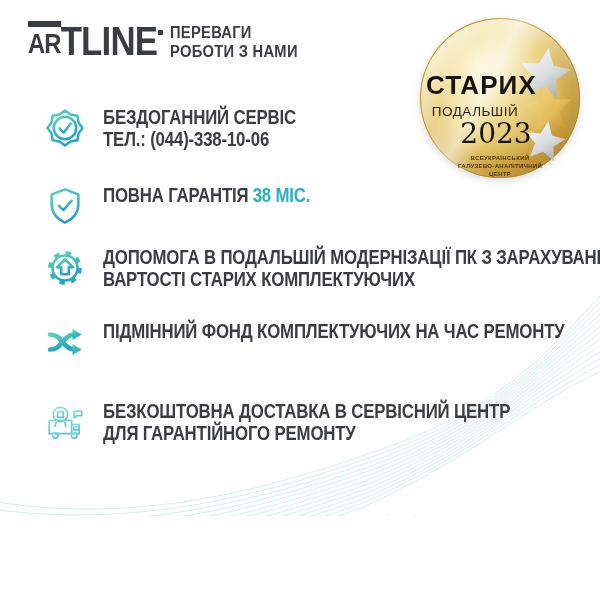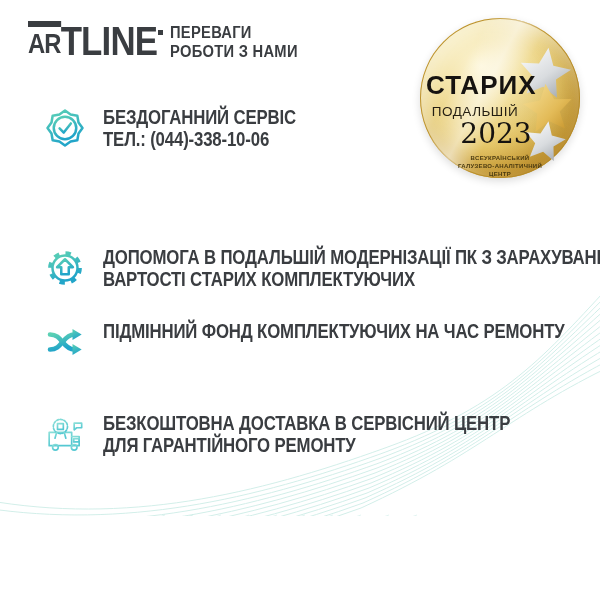--- a/index.html
+++ b/index.html
@@ -57,21 +57,21 @@
   .star3{left:102px;top:100px;width:46px;height:46px;transform:rotate(10deg);}
 
   
   .benefit{position:absolute;left:45px;display:flex;}
   .b-icon{flex:0 0 40px;width:40px;height:44px;margin-right:18px;}
   .b-text{
     color:#3a3d41;font-weight:bold;font-size:20px;line-height:22px;letter-spacing:-.2px;
     transform:scaleX(.84);transform-origin:0 50%;white-space:nowrap;
   }
   .accent{color:#27b1c3;margin-left:5px;}
-  #row1{top:106px}#row2{top:184px}#row3{top:246px}#row4{top:320px}#row5{top:412px}#row6{top:479px}
+  #row1{top:106px}#row2{top:184px}#row3{top:246px}#row4{top:320px}#row5{top:400px}#row6{top:479px}
   .iso-ic{width:42px;height:40px;}
 </style>
 </head>
 <body>
 
 <div class="page">
 
   <svg width="0" height="0" style="position:absolute" aria-hidden="true">
     <defs>
       <linearGradient id="teal" x1="0" y1="0" x2="0.4" y2="1">
@@ -162,20 +162,31 @@
         <circle cx="24" cy="24" r="13.5"></circle>
         <path d="M17.5 24.5 L22.5 29.5 L31 18.5"></path>
       </g>
     </svg>
     <div class="b-text">
       <div>БЕЗДОГАННИЙ СЕРВІС</div>
       <div>ТЕЛ.: (044)-338-10-06</div>
     </div>
   </div>
 
+  <div class="benefit" id="row2">
+    <svg class="b-icon" viewBox="0 0 48 48">
+      <g fill="none" stroke="url(#teal)" stroke-width="3" stroke-linecap="round" stroke-linejoin="round">
+        <path d="M24 4 L40 10 V22 C40 34 33 40 24 44 C15 40 8 34 8 22 V10 Z"></path>
+        <path d="M16.5 23.5 L22 29 L32 17.5"></path>
+      </g>
+    </svg>
+    <div class="b-text">
+      <div><span>ПОВНА ГАРАНТІЯ</span><span class="accent">38 МІС.</span></div>
+    </div>
+  </div>
 
   <div class="benefit" id="row3">
     <svg class="b-icon" viewBox="0 0 48 48">
       <g fill="none" stroke="url(#teal)" stroke-linecap="butt">
         <circle cx="24" cy="24" r="17.5" stroke-width="5.5" stroke-dasharray="6.3 7.45"></circle>
         <circle cx="24" cy="24" r="15" stroke-width="3"></circle>
       </g>
       <path d="M24 13.5 L33.5 23 H28.5 V31.5 H19.5 V23 H14.5 Z" fill="none" stroke="url(#teal)" stroke-width="3" stroke-linejoin="round"></path>
     </svg>
     <div class="b-text">

